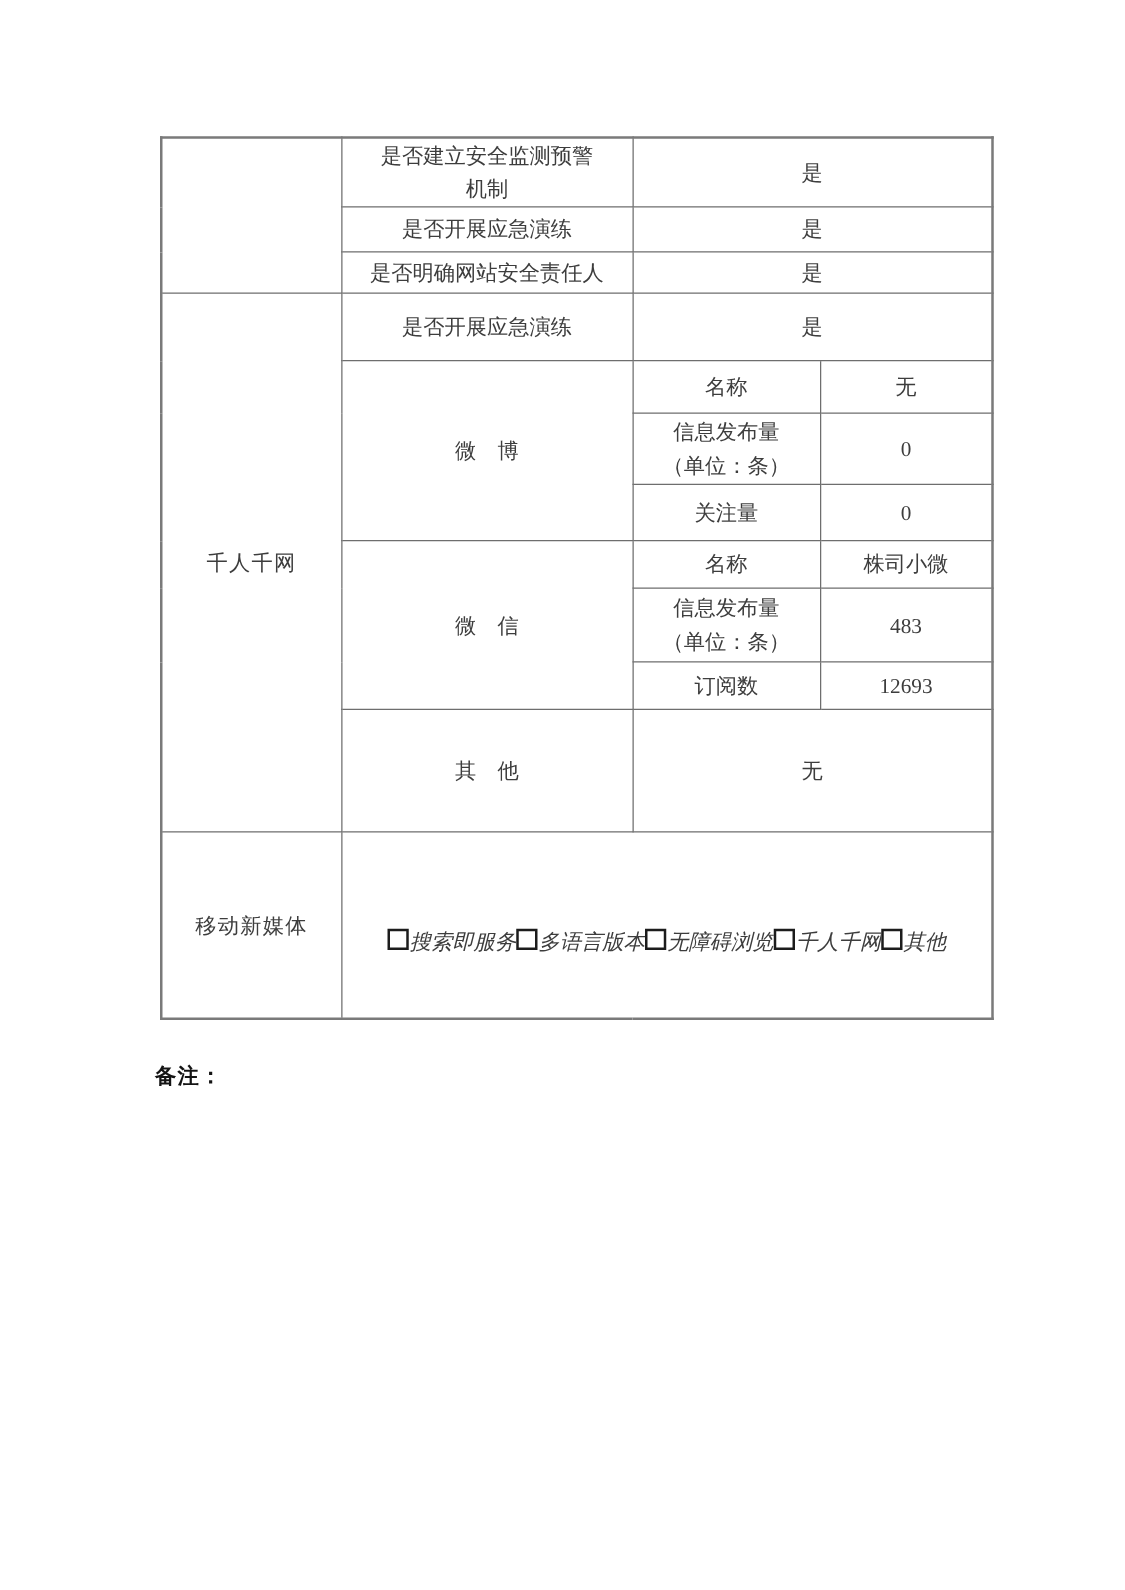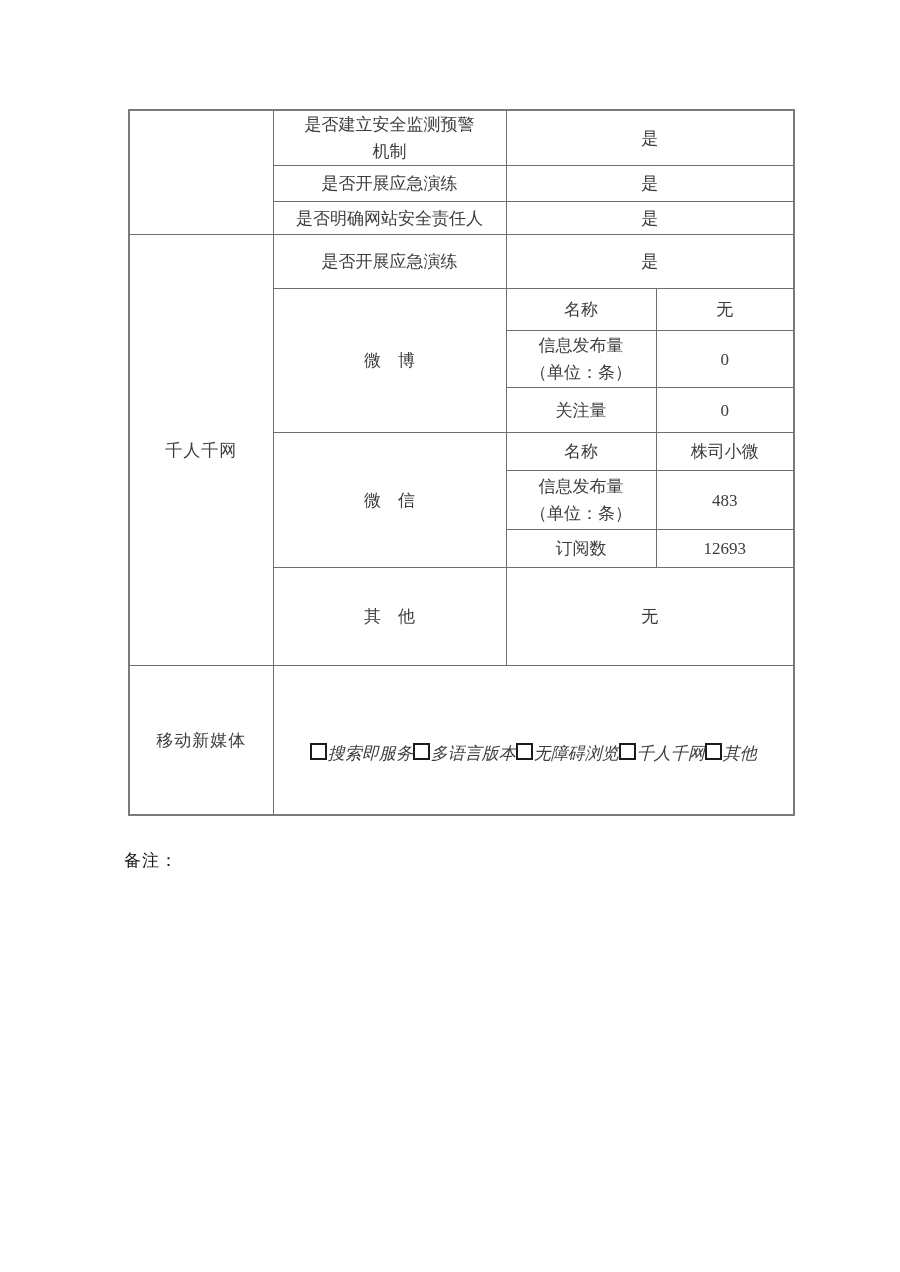--- a/index.html
+++ b/index.html
@@ -45,21 +45,21 @@
     vertical-align: -1px;
     margin-right: 1px;
     background: #ffffff;
   }
   .cbx-group { white-space: nowrap; }
   .notes {
     position: absolute;
     left: 124px;
     top: 849px;
     font-size: 17px;
-    font-weight: normal;
+    font-weight: bold;
     color: #141414;
     letter-spacing: 1px;
   }
   .page-number {
     position: absolute;
     top: 1180px;
     left: 0;
     width: 100%;
     text-align: center;
     font-size: 18px;

